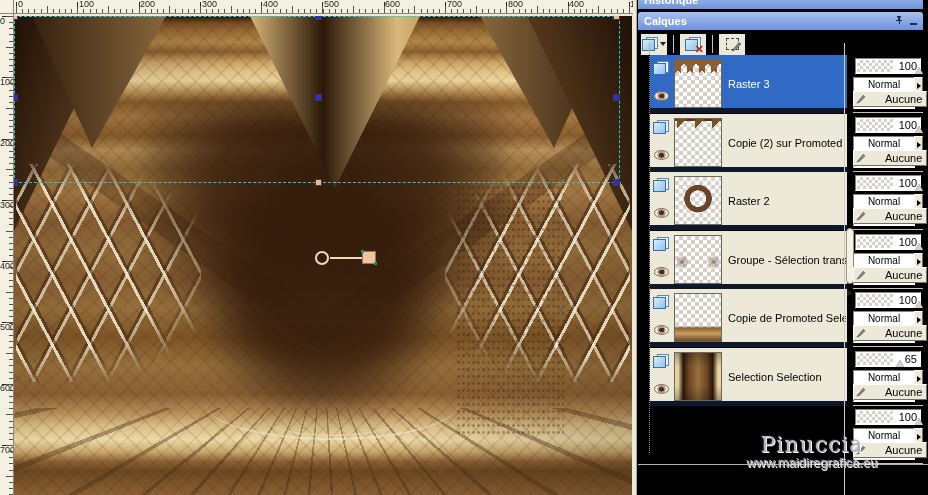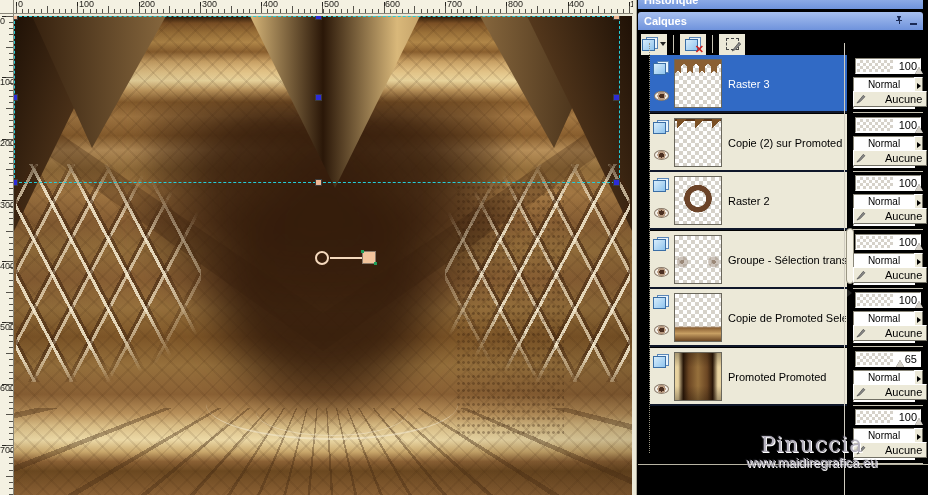--- a/index.html
+++ b/index.html
@@ -121,21 +121,21 @@
     background:linear-gradient(135deg,#d8edfb,#8fc4ee); border:1px solid #3a6ea5; }
   .dd-arrow { width:0; height:0; border-left:3px solid transparent; border-right:3px solid transparent;
     border-top:4px solid #222; margin-left:2px; }
   .red-x { position:absolute; right:1px; bottom:0; color:#cc2020; font-size:11px; font-weight:bold; line-height:10px; }
   .dashed-sq { width:13px; height:12px; border:1px dashed #444; }
   .pencil { position:absolute; right:2px; bottom:2px; }
 
   
   #rows { position:absolute; left:12px; top:43px; width:197px; height:410px;
     border-left:1px dotted #9a9684; }
-  .lrow { position:absolute; left:0; width:197px; height:58px; border-bottom:2px solid #0f172a;
+  .lrow { position:absolute; left:0; width:197px; height:58px; border-bottom:5px solid #0f172a;
     background:#ece9d8; }
   .lrow.selected { background:var(--sel,#316ac5); }
   .lrow .pgs { position:absolute; left:3px; top:6px; }
   .eye { position:absolute; left:4px; top:36px; width:15px; height:10px; border-radius:50%;
     border:1px solid #8a7a6a;
     background:radial-gradient(circle at 50% 50%, #4a2e20 0 2.5px, #b89a80 2.5px 4px, #f5f0e8 4.2px); }
   .thumb { position:absolute; left:24px; top:4px; width:48px; height:49px;
     border:1px solid #6a675c; background-color:#fff; }
   .checker, .thumb { background-image:
       linear-gradient(45deg,#d6d2ca 25%,transparent 25%,transparent 75%,#d6d2ca 75%),
@@ -356,21 +356,21 @@
           </span>
         <span class="lname">Copie de Promoted Selection</span>
       </div>
 
       <div class="lrow" style="top:305px">
         <span class="pgs"></span>
         <span class="eye"></span>
         <span class="thumb t-panel">
             <span class="ti"></span>
           </span>
-        <span class="lname">Promoted Promoted</span>
+        <span class="lname">Selection Selection</span>
       </div>
 
     </div>
 
     <div id="splitter">
       <div class="grip"></div>
       <div class="sarrow"></div>
     </div>
 
     <div id="controls">

